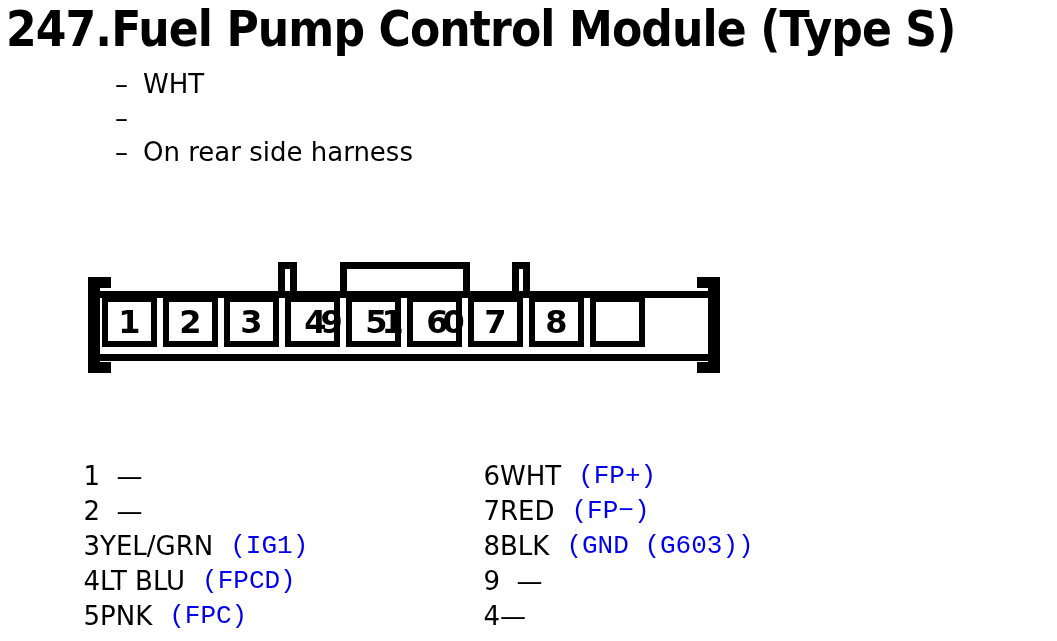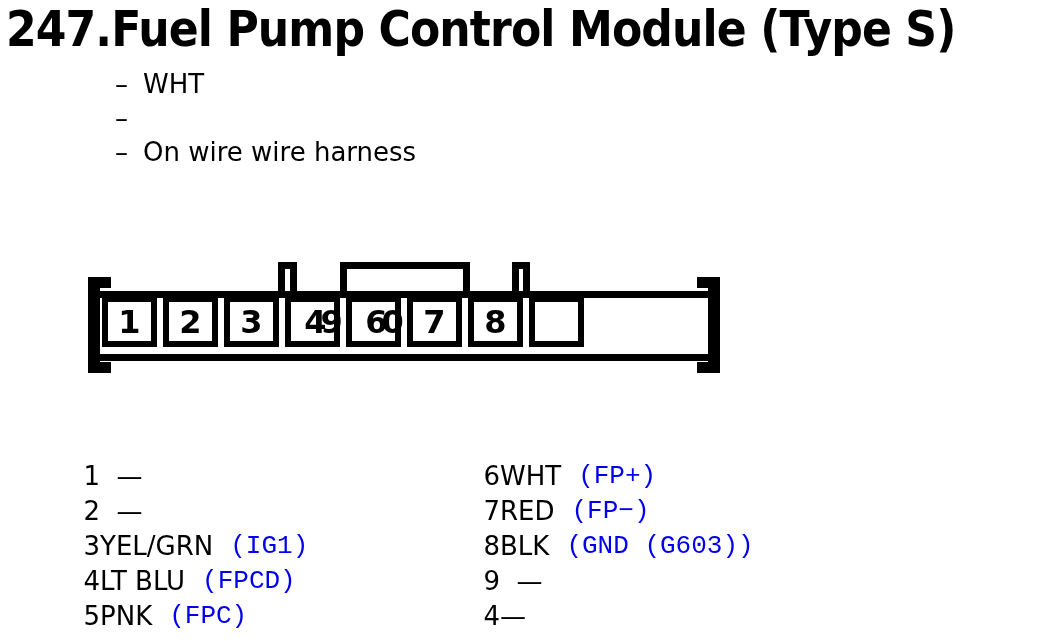--- a/index.html
+++ b/index.html
@@ -67,36 +67,37 @@
 <div class="notes">
   <div class="note-line">
     <span class="note-marker">–</span>
     <span>WHT</span>
   </div>
   <div class="note-line">
     <span class="note-marker">–</span>
   </div>
   <div class="note-line">
     <span class="note-marker">–</span>
-    <span>On wire wire harness</span>
+    <span>On rear side harness</span>
   </div>
 </div>
 
 <div class="connector">
   <div class="key-tab t1"></div>
   <div class="key-tab twide"></div>
   <div class="key-tab t2"></div>
   <div class="band"></div>
   <div class="flange-left"></div>
   <div class="flange-right"></div>
   <div class="cells">
     <div class="cell">1</div>
     <div class="cell">2</div>
     <div class="cell">3</div>
     <div class="cell squash">49</div>
+    <div class="cell squash">51</div>
     <div class="cell squash">60</div>
     <div class="cell">7</div>
     <div class="cell">8</div>
     <div class="cell"></div>
     <div class="cell open"></div>
   </div>
 </div>
 
 <div class="pin-col left">
   <div class="pin-row">

